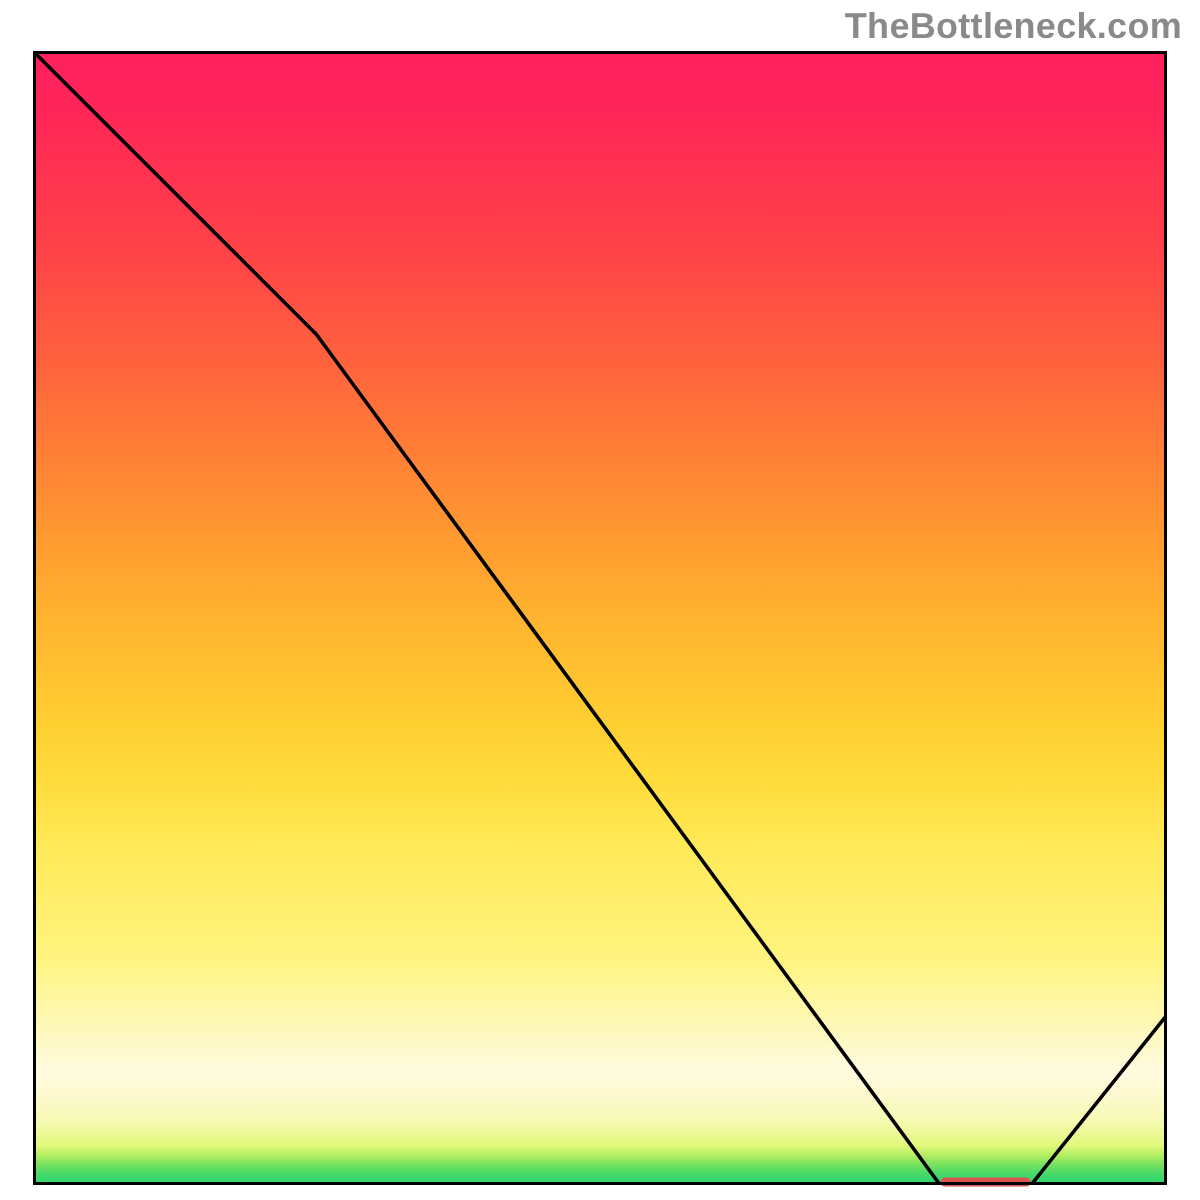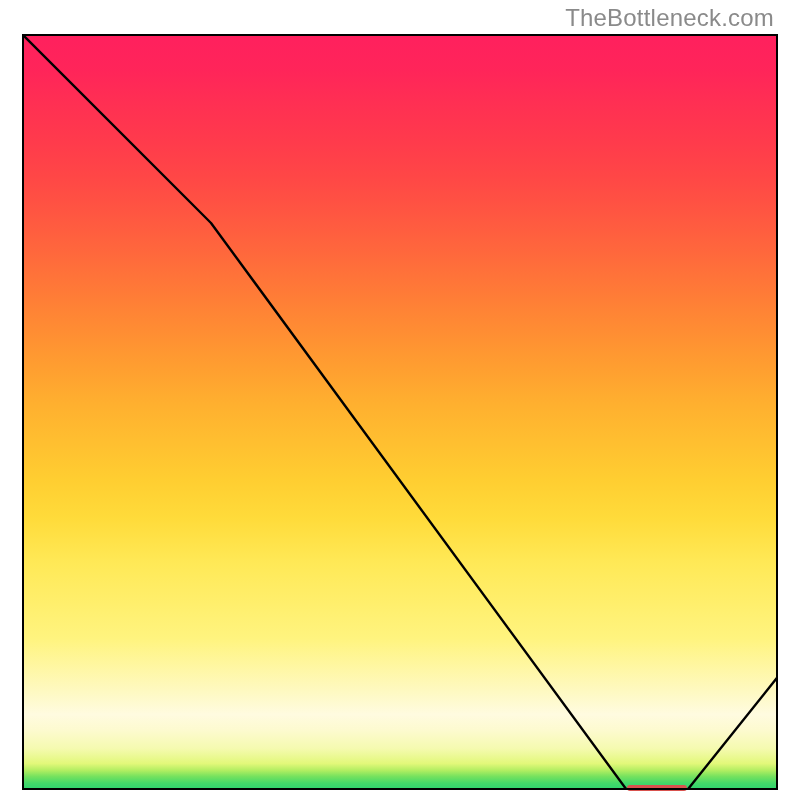--- a/index.html
+++ b/index.html
@@ -11,23 +11,23 @@
     font-family: Arial, Helvetica, sans-serif;
   }
   .container {
     position: relative;
     width: 800px;
     height: 800px;
   }
   .watermark {
     position: absolute;
     top: 4px;
-    right: 26px;
+    right: 12px;
     font-size: 24px;
-    font-weight: 400;
+    font-weight: 700;
     color: #8a8a8a;
     letter-spacing: 0.2px;
   }
   .plot {
     position: absolute;
     left: 22px;
     top: 34px;
     width: 756px;
     height: 756px;
   }

